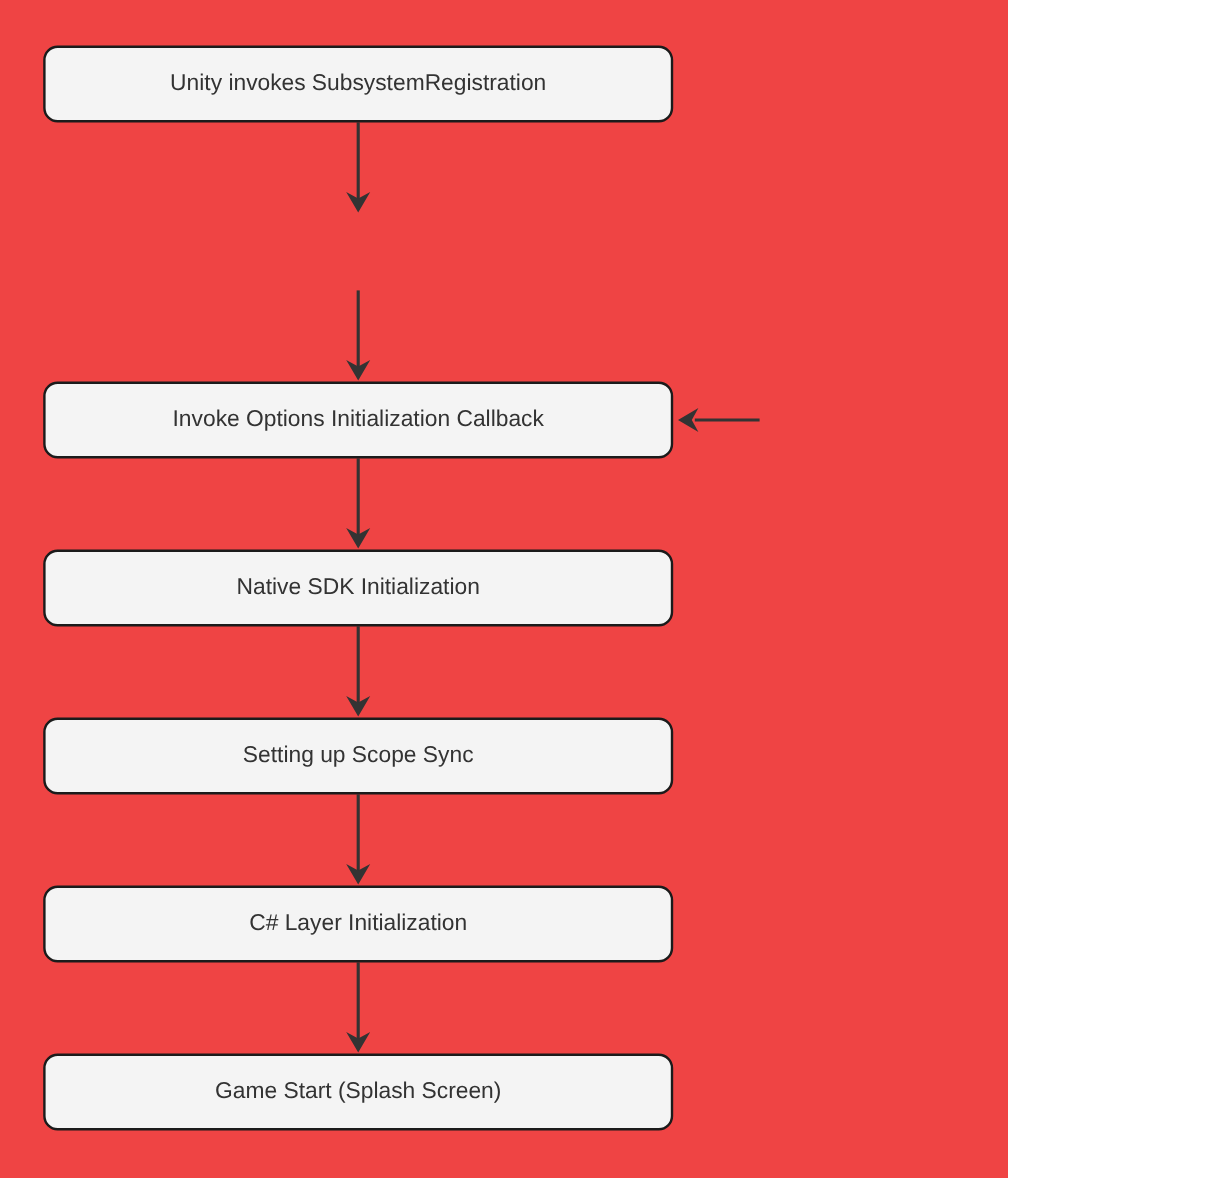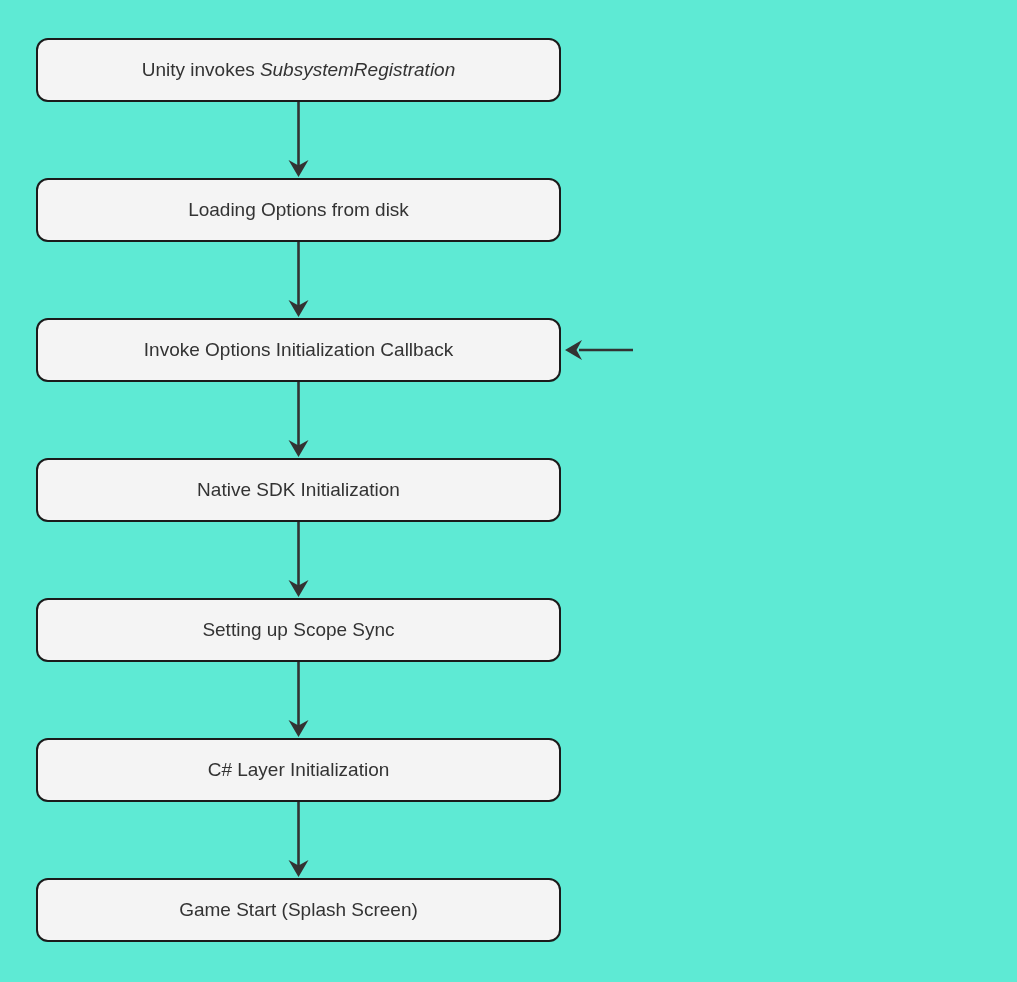--- a/index.html
+++ b/index.html
@@ -2,41 +2,41 @@
 <html><head>
 <meta charset="utf-8">
 <style>
   html, body {
     margin: 0;
     padding: 0;
     font-family: "Liberation Sans", sans-serif;
   }
   .diagram {
     position: relative;
-    width: 1017px;
+    width: 840px;
     height: 982px;
-    background: #5eead4;
+    background: #ef4444;
     overflow: hidden;
   }
   .node {
     position: absolute;
     box-sizing: border-box;
     height: 64px;
     background: #f4f4f4;
     border: 2.6px solid #1b1b1b;
     border-radius: 12px;
     display: flex;
     align-items: center;
     justify-content: center;
     font-size: 19px;
     color: #333333;
     white-space: nowrap;
     text-align: center;
   }
-  .node .italic { font-style: italic; }
+  .node .italic { }
   .main-col { left: 36px; width: 525px; }
   #node-unity     { top: 38px;  }
   #node-loading   { top: 178px; }
   #node-invoke    { top: 318px; }
   #node-native    { top: 458px; }
   #node-scope     { top: 598px; }
   #node-csharp    { top: 738px; }
   #node-game      { top: 878px; }
   #node-userconf  { left: 633px; top: 318px; width: 347px; }
   .edges-layer {
@@ -83,23 +83,20 @@
       <line x1="298.5" y1="802" x2="298.5" y2="866"></line>
       <path d="M 298.5 877 L 288.5 860 L 298.5 865.5 L 308.5 860 Z"></path>
     </g>
   </svg>
 
   <div class="node main-col" id="node-unity">
     <span>Unity invokes</span>
     <span class="italic" style="margin-left:0.27em;">SubsystemRegistration</span>
   </div>
 
-  <div class="node main-col" id="node-loading">
-    <span>Loading Options from disk</span>
-  </div>
 
   <div class="node main-col" id="node-invoke">
     <span>Invoke Options Initialization Callback</span>
   </div>
 
 
   <div class="node main-col" id="node-scope">
     <span>Setting up Scope Sync</span>
   </div>
 

